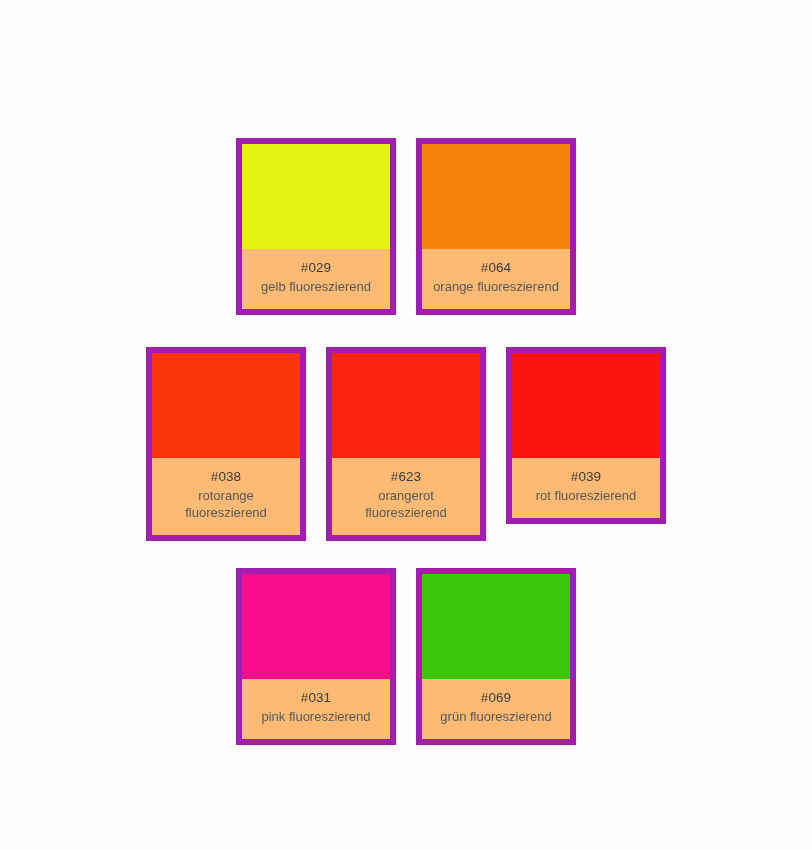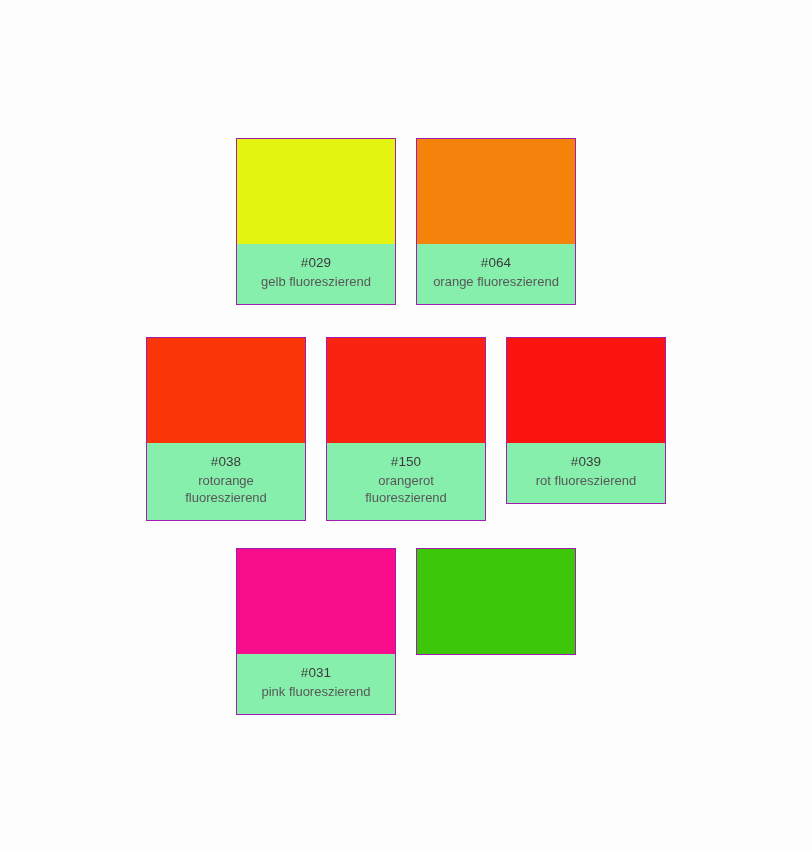--- a/index.html
+++ b/index.html
@@ -24,22 +24,22 @@
     display: flex;
     justify-content: center;
     align-items: flex-start;
     gap: 20px;
   }
   .swatch-row.row-1 { margin-bottom: 23px; }
   .swatch-row.row-2 { margin-bottom: 27px; margin-top: 32px; }
 
   .swatch-card {
     width: 160px;
-    background: #86efac;
-    border: 1px solid #a21caf;
+    background: #fdba74;
+    border: 6px solid #a21caf;
     box-sizing: border-box;
   }
 
   .swatch-color {
     width: 100%;
     height: 105px;
     display: block;
   }
 
   .swatch-caption {
@@ -86,21 +86,21 @@
       <div class="swatch-card">
         <div class="swatch-color" style="background-color: rgb(250, 53, 8);"></div>
         <div class="swatch-caption">
           <div class="swatch-code">#038</div>
           <div class="swatch-name">rotorange fluoreszierend</div>
         </div>
       </div>
       <div class="swatch-card">
         <div class="swatch-color" style="background-color: rgb(250, 35, 16);"></div>
         <div class="swatch-caption">
-          <div class="swatch-code">#150</div>
+          <div class="swatch-code">#623</div>
           <div class="swatch-name">orangerot fluoreszierend</div>
         </div>
       </div>
       <div class="swatch-card">
         <div class="swatch-color" style="background-color: rgb(250, 20, 16);"></div>
         <div class="swatch-caption">
           <div class="swatch-code">#039</div>
           <div class="swatch-name">rot fluoreszierend</div>
         </div>
       </div>
@@ -108,15 +108,19 @@
     <div class="swatch-row row-3">
       <div class="swatch-card">
         <div class="swatch-color" style="background-color: rgb(250, 13, 140);"></div>
         <div class="swatch-caption">
           <div class="swatch-code">#031</div>
           <div class="swatch-name">pink fluoreszierend</div>
         </div>
       </div>
       <div class="swatch-card">
         <div class="swatch-color" style="background-color: rgb(60, 199, 10);"></div>
+        <div class="swatch-caption">
+          <div class="swatch-code">#069</div>
+          <div class="swatch-name">grün fluoreszierend</div>
+        </div>
       </div>
     </div>
   </div>
 
 </body></html>

